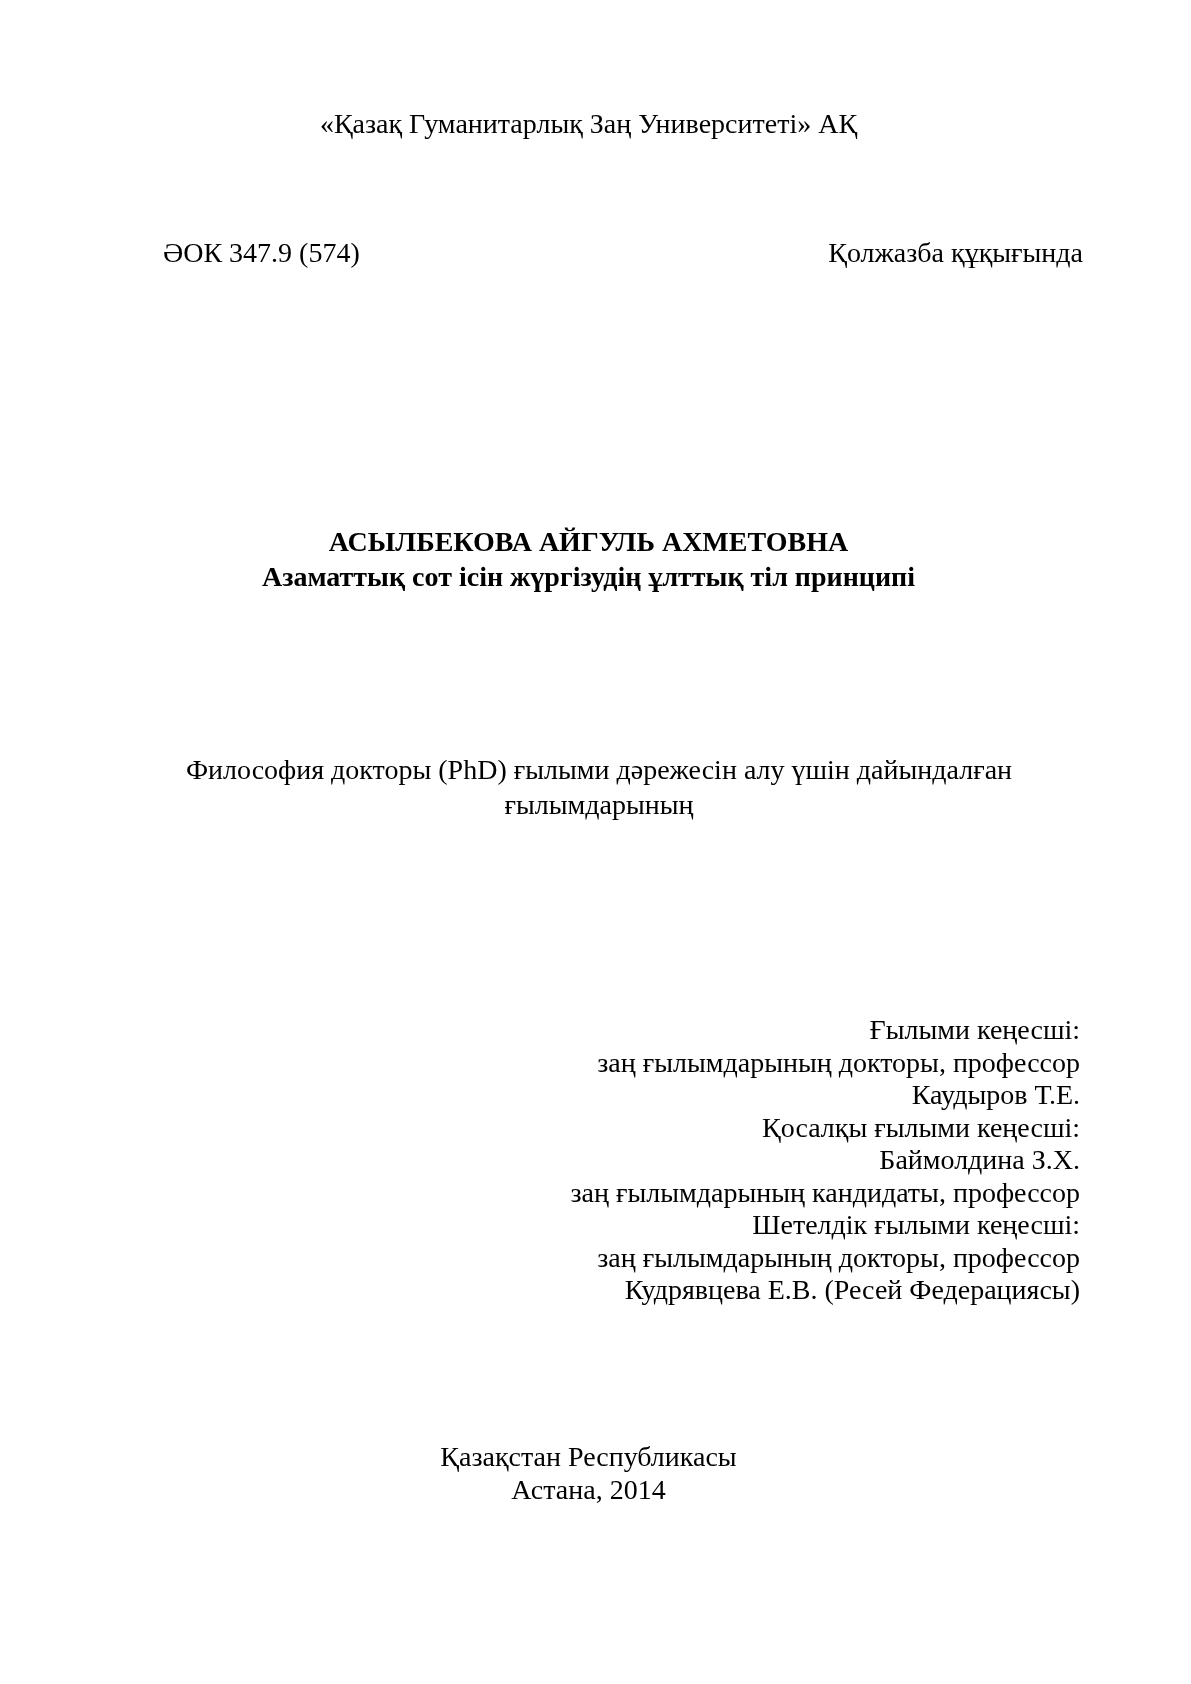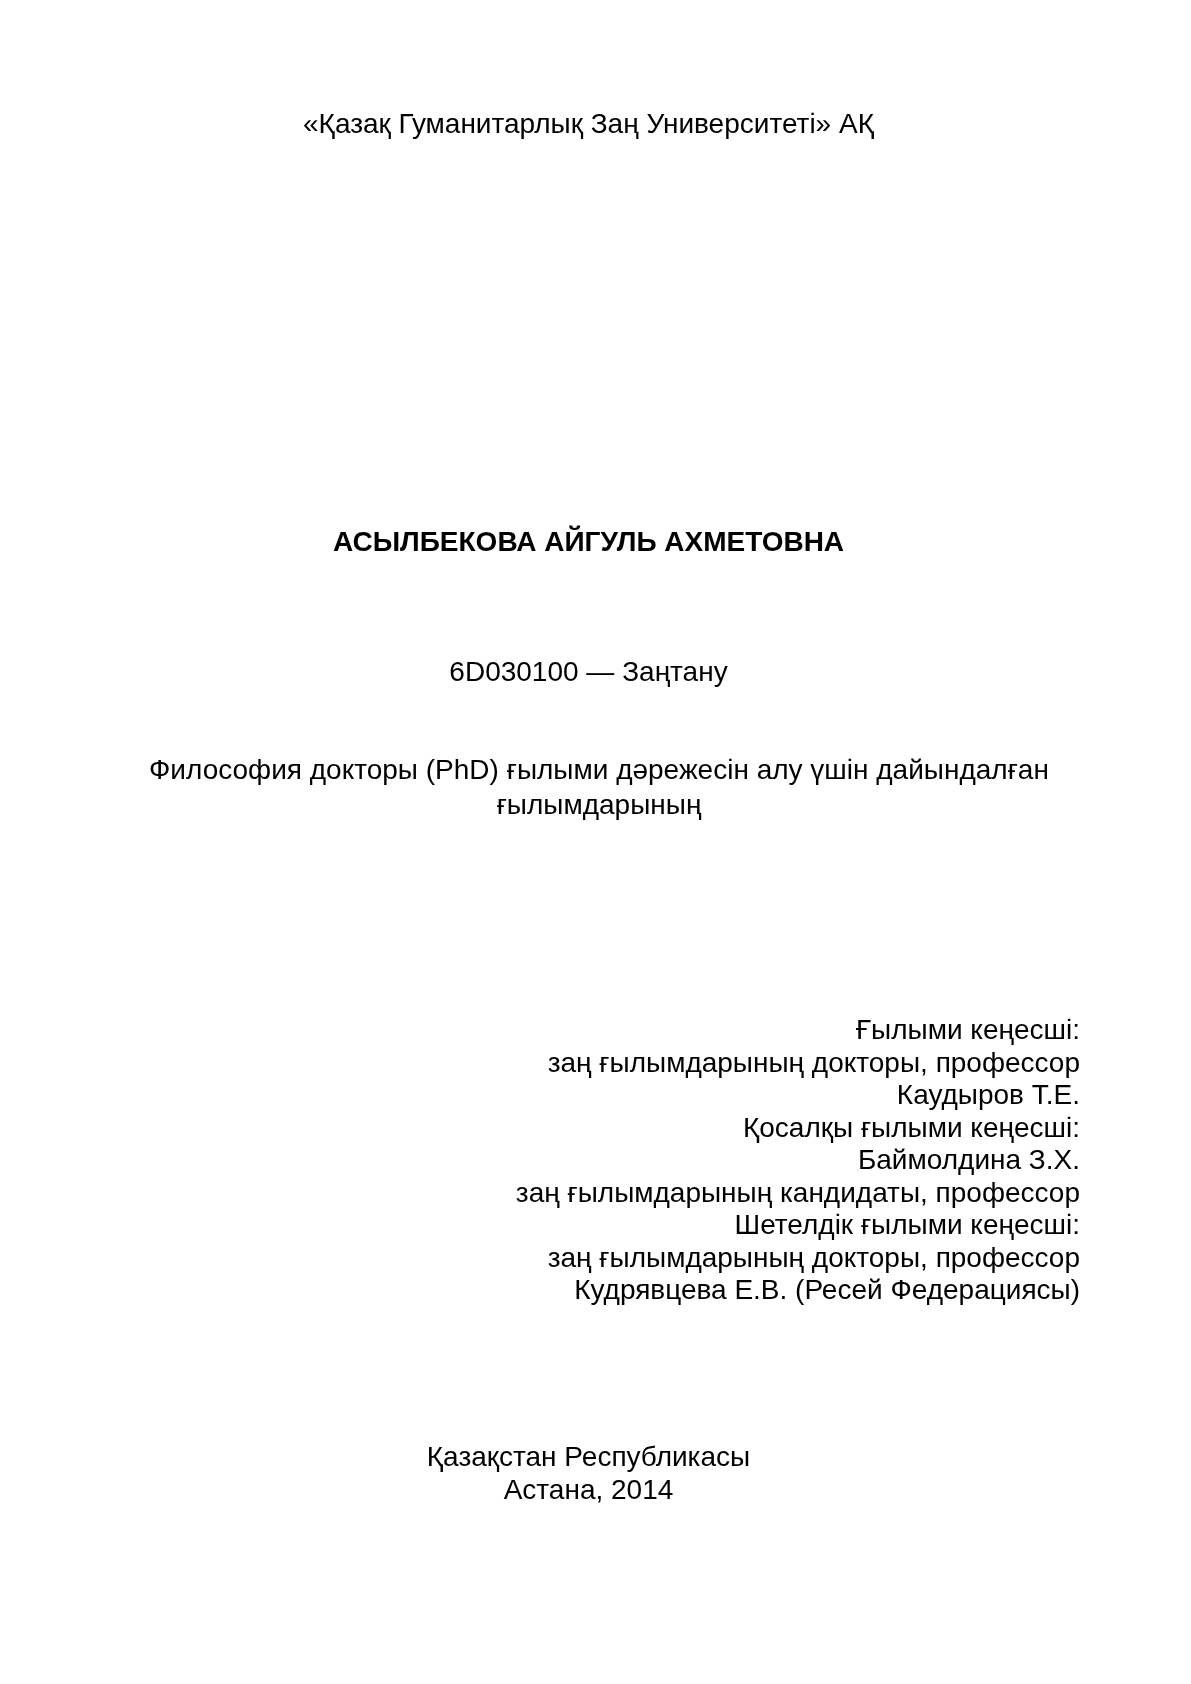--- a/index.html
+++ b/index.html
@@ -6,21 +6,21 @@
     margin: 0;
     padding: 0;
     background: #e8e8e8;
   }
   .page {
     position: relative;
     width: 1191px;
     height: 1684px;
     margin: 0 auto;
     background: #ffffff;
-    font-family: Liberation Sans, sans-serif;
+    font-family: Liberation Serif, serif;
     font-size: 28px;
     color: #000000;
     overflow: hidden;
   }
   .abs { position: absolute; }
   .centered {
     left: 0;
     right: 14px;
     text-align: center;
   }
@@ -64,26 +64,30 @@
     margin-top: 12px;
   }
 </style>
 </head>
 <body>
 
 <div class="page">
 
   <div class="abs centered header-line">«Қазақ Гуманитарлық Заң Университеті» АҚ</div>
 
+  <div class="abs udc-row">
+    <span>ӘОК 347.9 (574)</span>
+    <span>Қолжазба құқығында</span>
+  </div>
 
   <div class="abs centered title-block">
     <div>АСЫЛБЕКОВА АЙГУЛЬ АХМЕТОВНА</div>
+    <div>Азаматтық сот ісін жүргізудің ұлттық тіл принципі</div>
   </div>
 
-  <div class="abs centered specialty-line">6D030100 — Заңтану</div>
 
   <div class="abs centered degree-block">
     <div>Философия докторы (PhD) ғылыми дәрежесін алу үшін дайындалған</div>
     <div>ғылымдарының</div>
   </div>
 
   <div class="abs advisors-block">
     <div>Ғылыми кеңесші:</div>
     <div>заң ғылымдарының докторы, профессор</div>
     <div>Каудыров Т.Е.</div>

